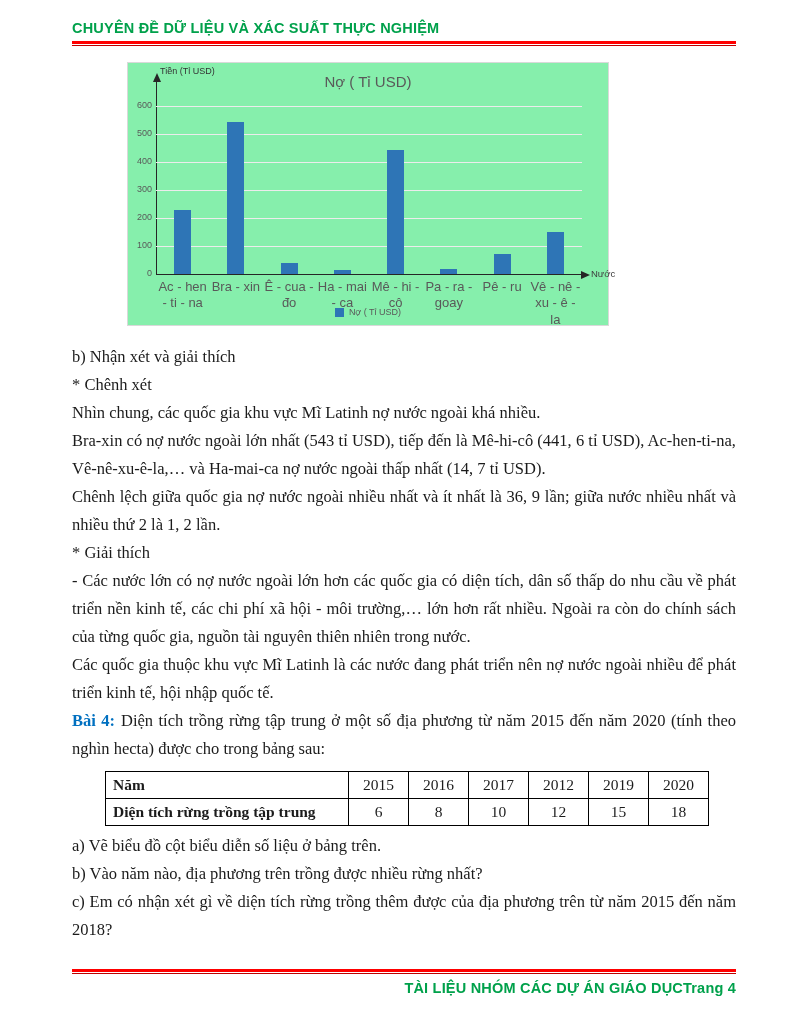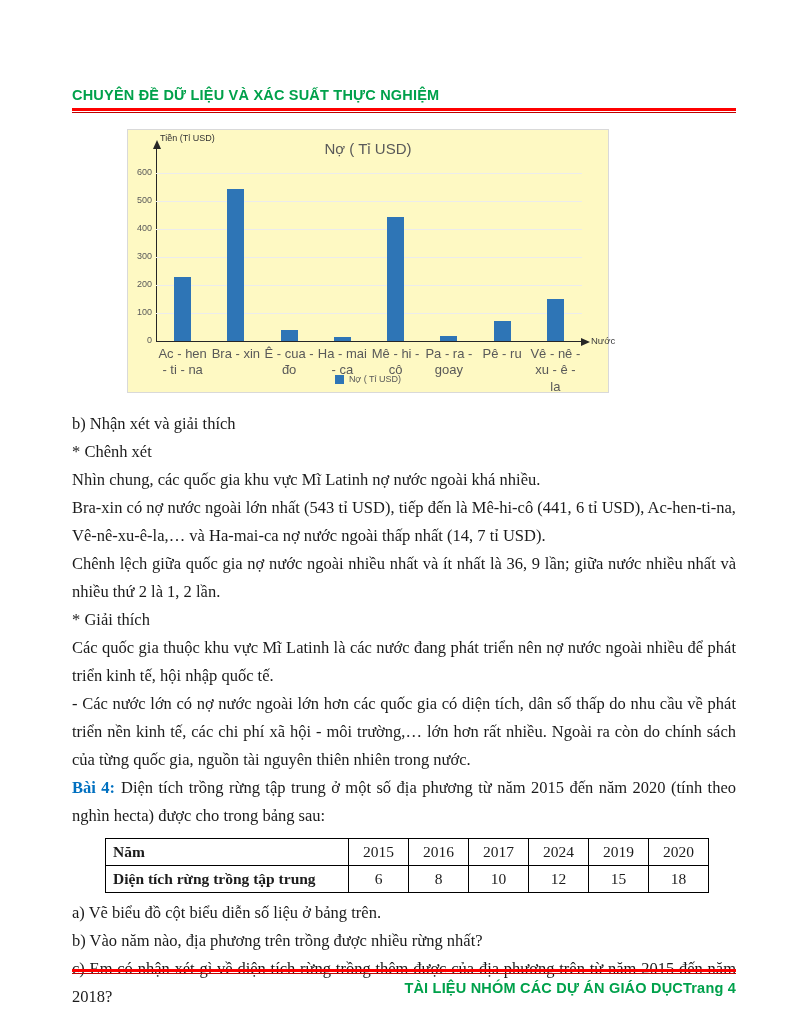--- a/index.html
+++ b/index.html
@@ -2,39 +2,39 @@
 <html><head>
 <meta charset="utf-8">
 <style>
   * { margin:0; padding:0; box-sizing:border-box; }
   html,body { background:#ffffff; }
   body {
     width:792px; height:1024px; position:relative;
     font-family:"Liberation Serif", serif; color:#1b1b1b;
     overflow:hidden;
   }
-  .page { position:absolute; inset:0; padding:55px 56px 0 72px;margin-top:32px; }
+  .page { position:absolute; inset:0; padding:20px 56px 0 72px; }
 
   
   .accent-title {
     font-family:"Liberation Sans", sans-serif; font-weight:bold;
     font-size:14.5px; color:#00A14B; letter-spacing:0.2px;
   }
   .red-rule { margin-top:5px; }
   .red-rule .thick { height:3px; background:#FF0000; }
   .red-rule .thin  { height:1px; background:#C00000; margin-top:1px; }
 
   .footer { position:absolute; left:72px; right:56px; bottom:28px; }
   .footer-row { display:flex; justify-content:flex-end; margin-top:6px; }
 
   
   .figure {
     margin:16px 0 0 55px; position:relative;
     width:482px; height:264px; border:1px solid #d9d9d9;
-    font-family:"Liberation Sans", sans-serif; background:#fef9c3;
+    font-family:"Liberation Sans", sans-serif; background:#86efac;
   }
   .chart-title { position:absolute; top:10px; left:0; right:0; text-align:center;
     font-size:15px; color:#595959; }
   .chart-ylabel { position:absolute; left:32px; top:3px; font-size:9px; color:#333; }
   .plot { position:absolute; left:28px; top:43px; width:426px; height:168px; }
   .gridline { position:absolute; left:0; width:100%; height:1px; background:#ececec; }
   .ytick { position:absolute; left:-30px; width:26px; text-align:right;
     font-size:9px; color:#595959; }
   .bar { position:absolute; bottom:0; width:17px; }
   .xcat { position:absolute; top:173px; font-size:13px; line-height:1.25;
@@ -122,35 +122,35 @@
     </div>
   </div>
 
   <div class="content">
     <p>b) Nhận xét và giải thích</p>
     <p>* Chênh xét</p>
     <p>Nhìn chung, các quốc gia khu vực Mĩ Latinh nợ nước ngoài khá nhiều.</p>
     <p>Bra-xin có nợ nước ngoài lớn nhất (543 tỉ USD), tiếp đến là Mê-hi-cô (441, 6 tỉ USD), Ac-hen-ti-na, Vê-nê-xu-ê-la,… và Ha-mai-ca nợ nước ngoài thấp nhất (14, 7 tỉ USD).</p>
     <p>Chênh lệch giữa quốc gia nợ nước ngoài nhiều nhất và ít nhất là 36, 9 lần; giữa nước nhiều nhất và nhiều thứ 2 là 1, 2 lần.</p>
     <p>* Giải thích</p>
+    <p>- Các nước lớn có nợ nước ngoài lớn hơn các quốc gia có diện tích, dân số thấp do nhu cầu về phát triển nền kinh tế, các chi phí xã hội - môi trường,… lớn hơn rất nhiều. Ngoài ra còn do chính sách của từng quốc gia, nguồn tài nguyên thiên nhiên trong nước.</p>
     <p>Các quốc gia thuộc khu vực Mĩ Latinh là các nước đang phát triển nên nợ nước ngoài nhiều để phát triển kinh tế, hội nhập quốc tế.</p>
-    <p>- Các nước lớn có nợ nước ngoài lớn hơn các quốc gia có diện tích, dân số thấp do nhu cầu về phát triển nền kinh tế, các chi phí xã hội - môi trường,… lớn hơn rất nhiều. Ngoài ra còn do chính sách của từng quốc gia, nguồn tài nguyên thiên nhiên trong nước.</p>
     <p>
       <span class="bai4-label">Bài 4:</span><span>Diện tích trồng rừng tập trung ở một số địa phương từ năm 2015 đến năm 2020 (tính theo nghìn hecta) được cho trong bảng sau:</span>
     </p>
   </div>
 
   <table class="data-table">
     <tbody>
       <tr>
         <td class="lab">Năm</td>
         <td class="num">2015</td>
         <td class="num">2016</td>
         <td class="num">2017</td>
-        <td class="num">2024</td>
+        <td class="num">2012</td>
         <td class="num">2019</td>
         <td class="num">2020</td>
       </tr>
       <tr>
         <td class="lab">Diện tích rừng trồng tập trung</td>
         <td class="num">6</td>
         <td class="num">8</td>
         <td class="num">10</td>
         <td class="num">12</td>
         <td class="num">15</td>

